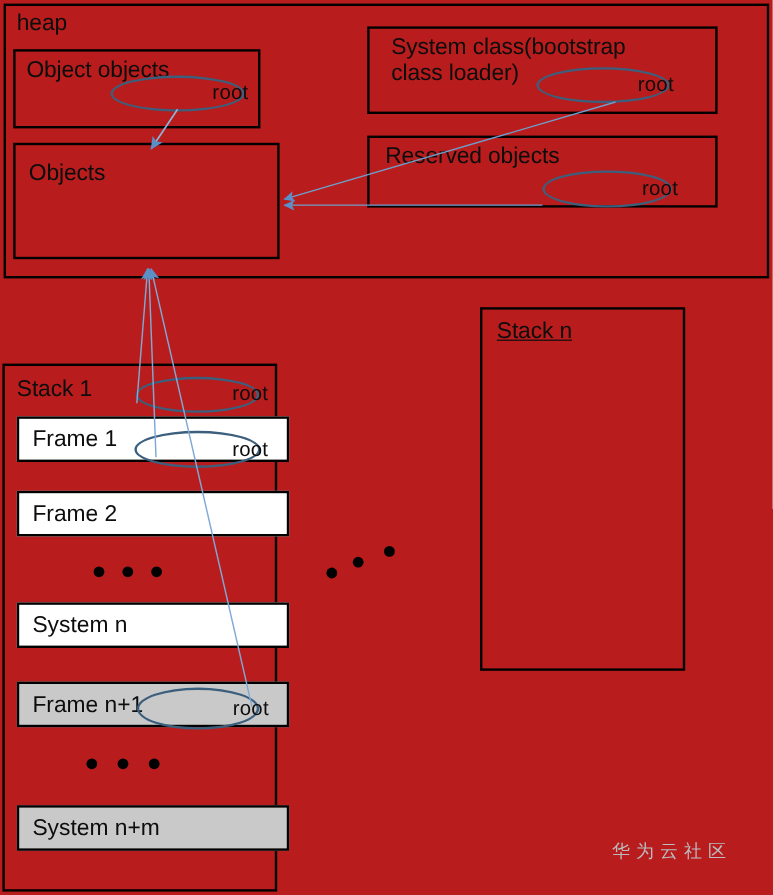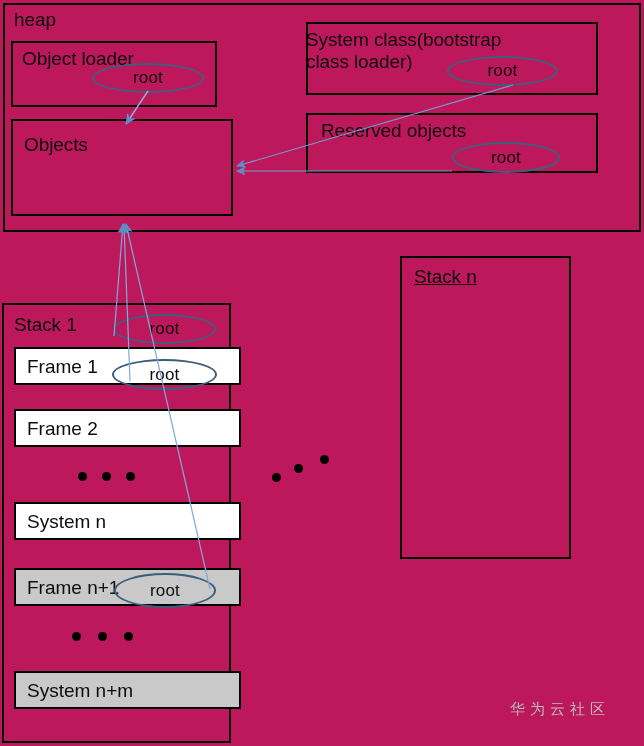--- a/index.html
+++ b/index.html
@@ -8,21 +8,21 @@
     background: #ffffff;
   }
   body {
     font-family: "Liberation Sans", sans-serif;
     -webkit-font-smoothing: antialiased;
   }
   #canvas {
     position: relative;
     width: 644px;
     height: 746px;
-    background: #be185d;
+    background: #b91c1c;
     overflow: hidden;
   }
   
   .box {
     position: absolute;
     box-sizing: border-box;
     border: 2px solid #000000;
     background: transparent;
   }
   .label {
@@ -38,21 +38,21 @@
   #heap-box { left: 3px; top: 3px; width: 638px; height: 229px; }
   #heap-label { left: 14px; top: 9px; font-size: 19px; }
 
   #object-monitor-box { left: 11px; top: 41px; width: 206px; height: 66px; }
   #object-monitor-label { left: 22px; top: 48px; }
 
   #objects-box { left: 11px; top: 119px; width: 222px; height: 97px; }
   #objects-label { left: 24px; top: 134px; }
 
   #system-class-box { left: 306px; top: 22px; width: 292px; height: 73px; }
-  #system-class-label { left: 306px; top: 29px; width: 240px; }
+  #system-class-label { left: 326px; top: 29px; width: 240px; }
 
   #reserved-objects-box { left: 306px; top: 113px; width: 292px; height: 60px; }
   #reserved-objects-label { left: 321px; top: 120px; }
 
   
   #stack1-box { left: 2px; top: 303px; width: 229px; height: 440px; }
   #stack1-label { left: 14px; top: 314px; text-align: right; }
 
   .frame {
     position: absolute;
@@ -93,20 +93,21 @@
   .root-ellipse > .root-text {
     position: absolute;
     width: 100%;
     text-align: center;
     top: 50%;
     transform: translateY(-52%);
     font-size: 17px;
     color: #0d0d0d;
     line-height: 18px;
     letter-spacing: 0.2px;
+    margin-left: 44px;
   }
   
   #root-object-monitor { left: 92px; top: 63px; width: 112px; height: 30px; }
   #root-system-class   { left: 447px; top: 56px; width: 111px; height: 30px; }
   #root-reserved       { left: 452px; top: 142px; width: 108px; height: 31px; }
   #root-stack1         { left: 113px; top: 314px; width: 103px; height: 30px; }
   #root-frame1         { left: 112px; top: 359px; width: 105px; height: 31px; }
   #root-framen1        { left: 114px; top: 573px; width: 102px; height: 35px; }
   #root-framen1 > .root-text { font-size: 17px; }
 
@@ -155,21 +156,21 @@
 </style>
 </head>
 <body>
 
 <div id="canvas">
 
   <div class="box" id="heap-box"></div>
   <div class="label" id="heap-label">heap</div>
 
   <div class="box" id="object-monitor-box"></div>
-  <div class="label" id="object-monitor-label">Object loader</div>
+  <div class="label" id="object-monitor-label">Object objects</div>
 
   <div class="box" id="objects-box"></div>
   <div class="label" id="objects-label">Objects</div>
 
   <div class="box" id="system-class-box"></div>
   <div class="label" id="system-class-label">System class(bootstrap
 class loader)</div>
 
   <div class="box" id="reserved-objects-box"></div>
   <div class="label" id="reserved-objects-label">Reserved objects</div>

